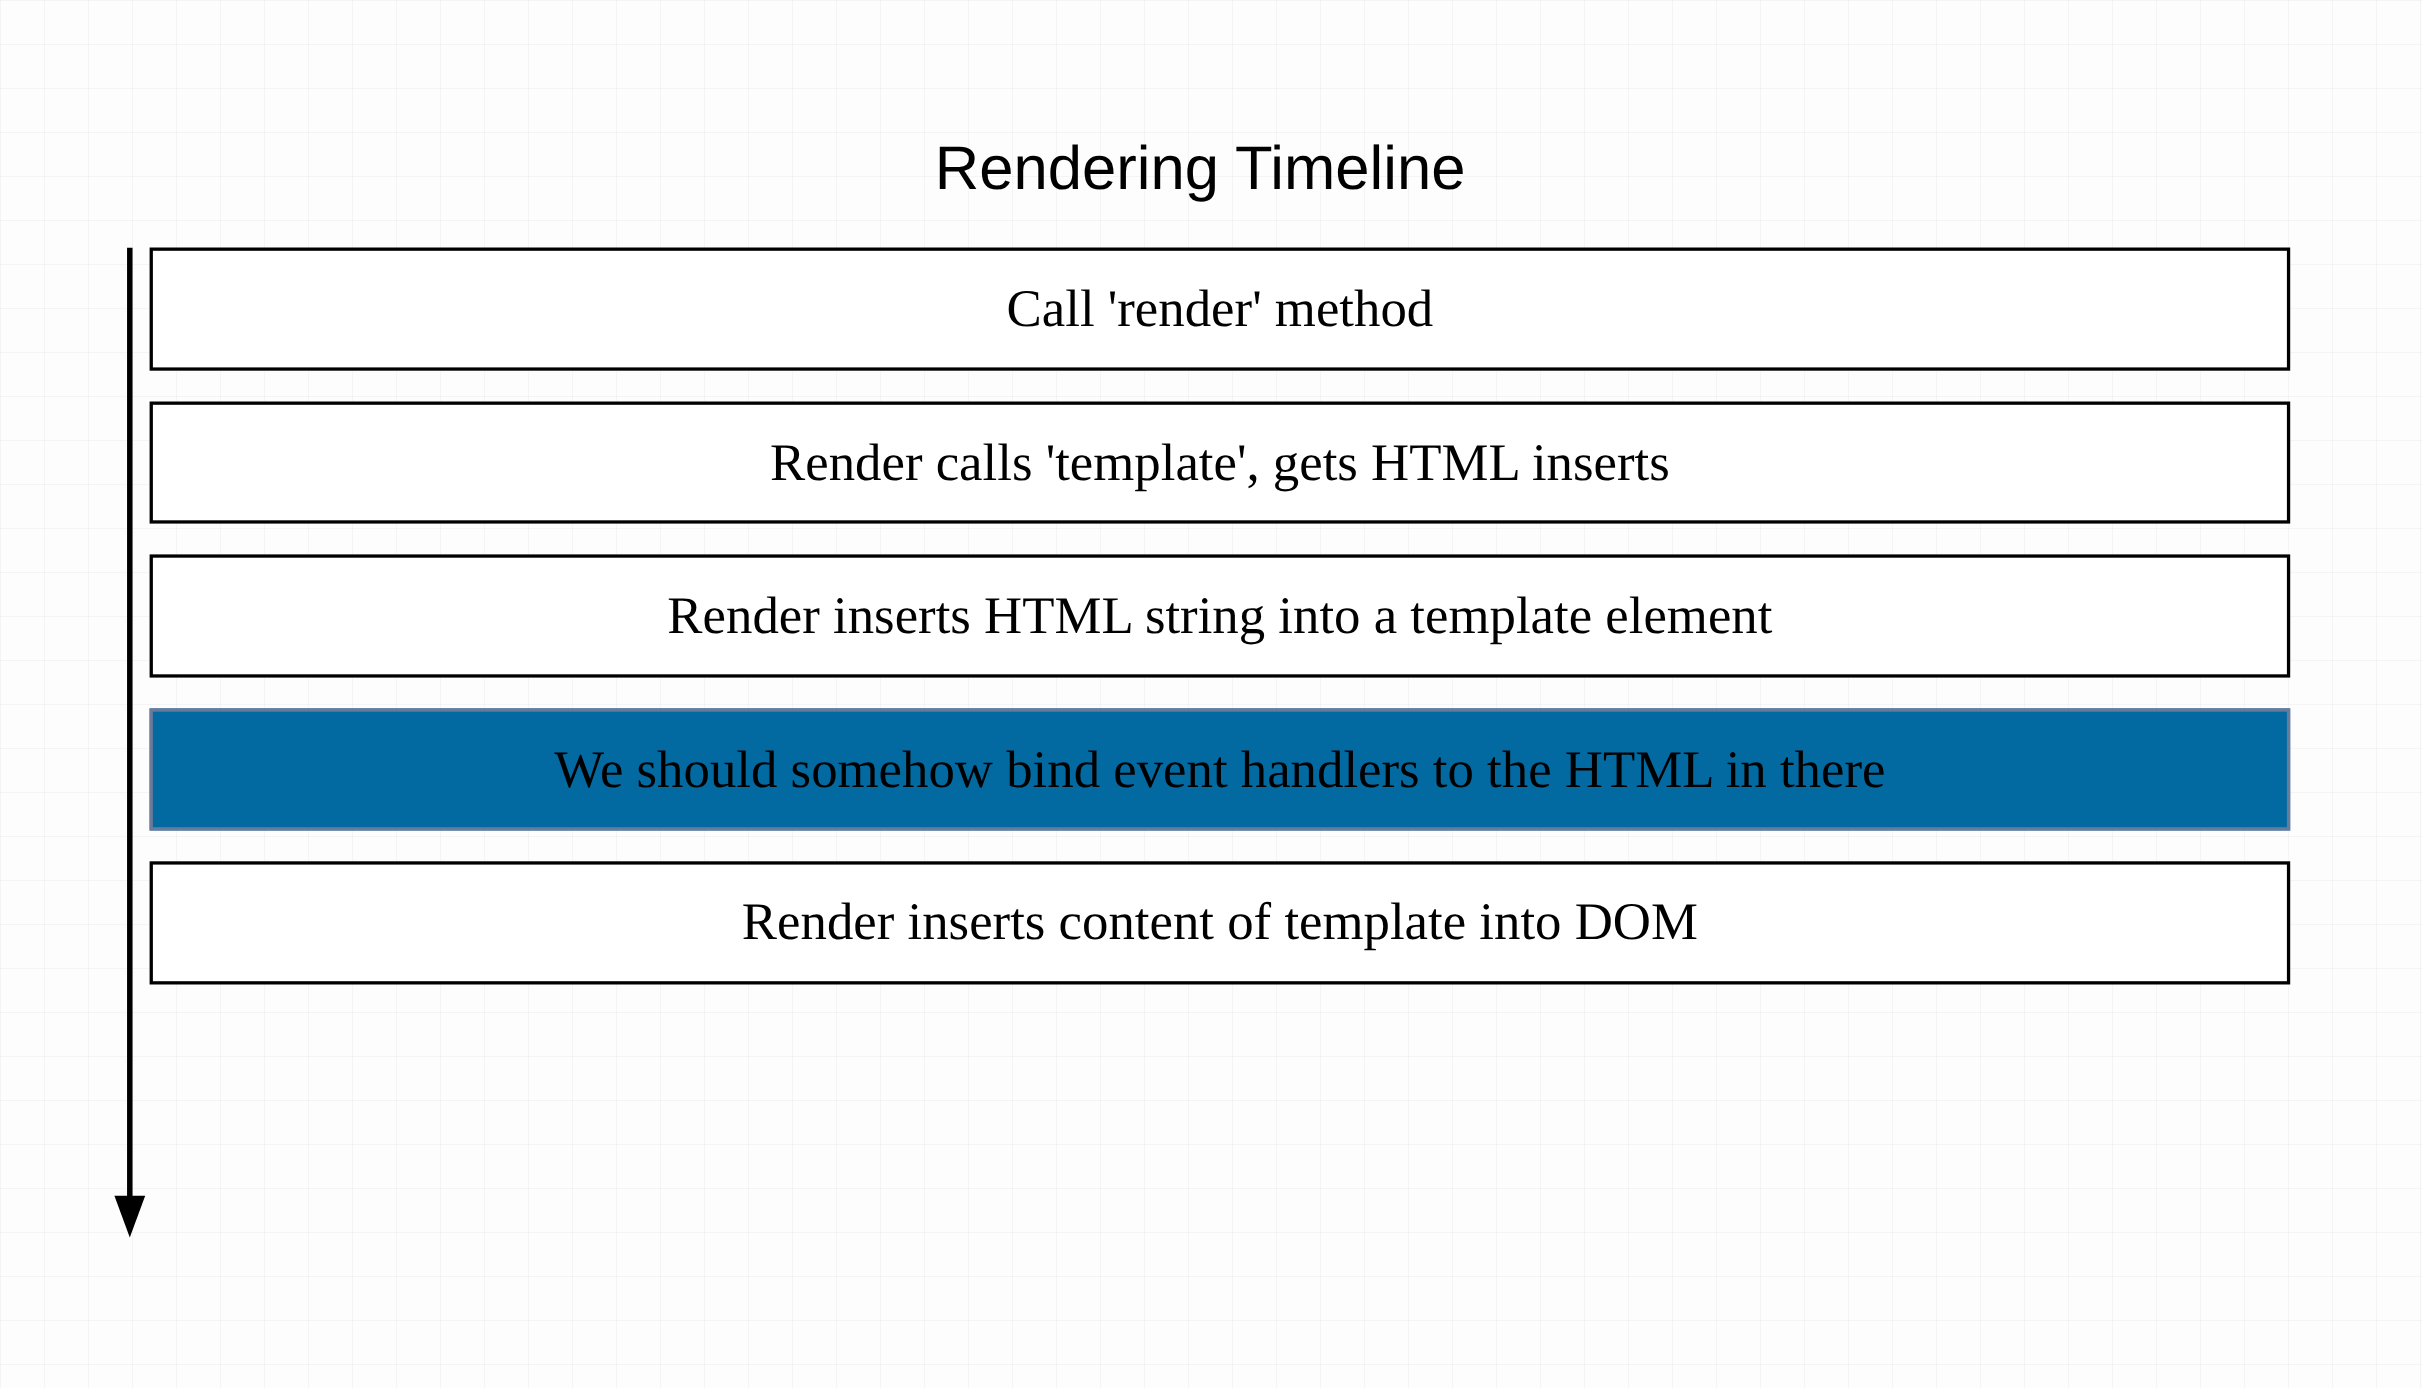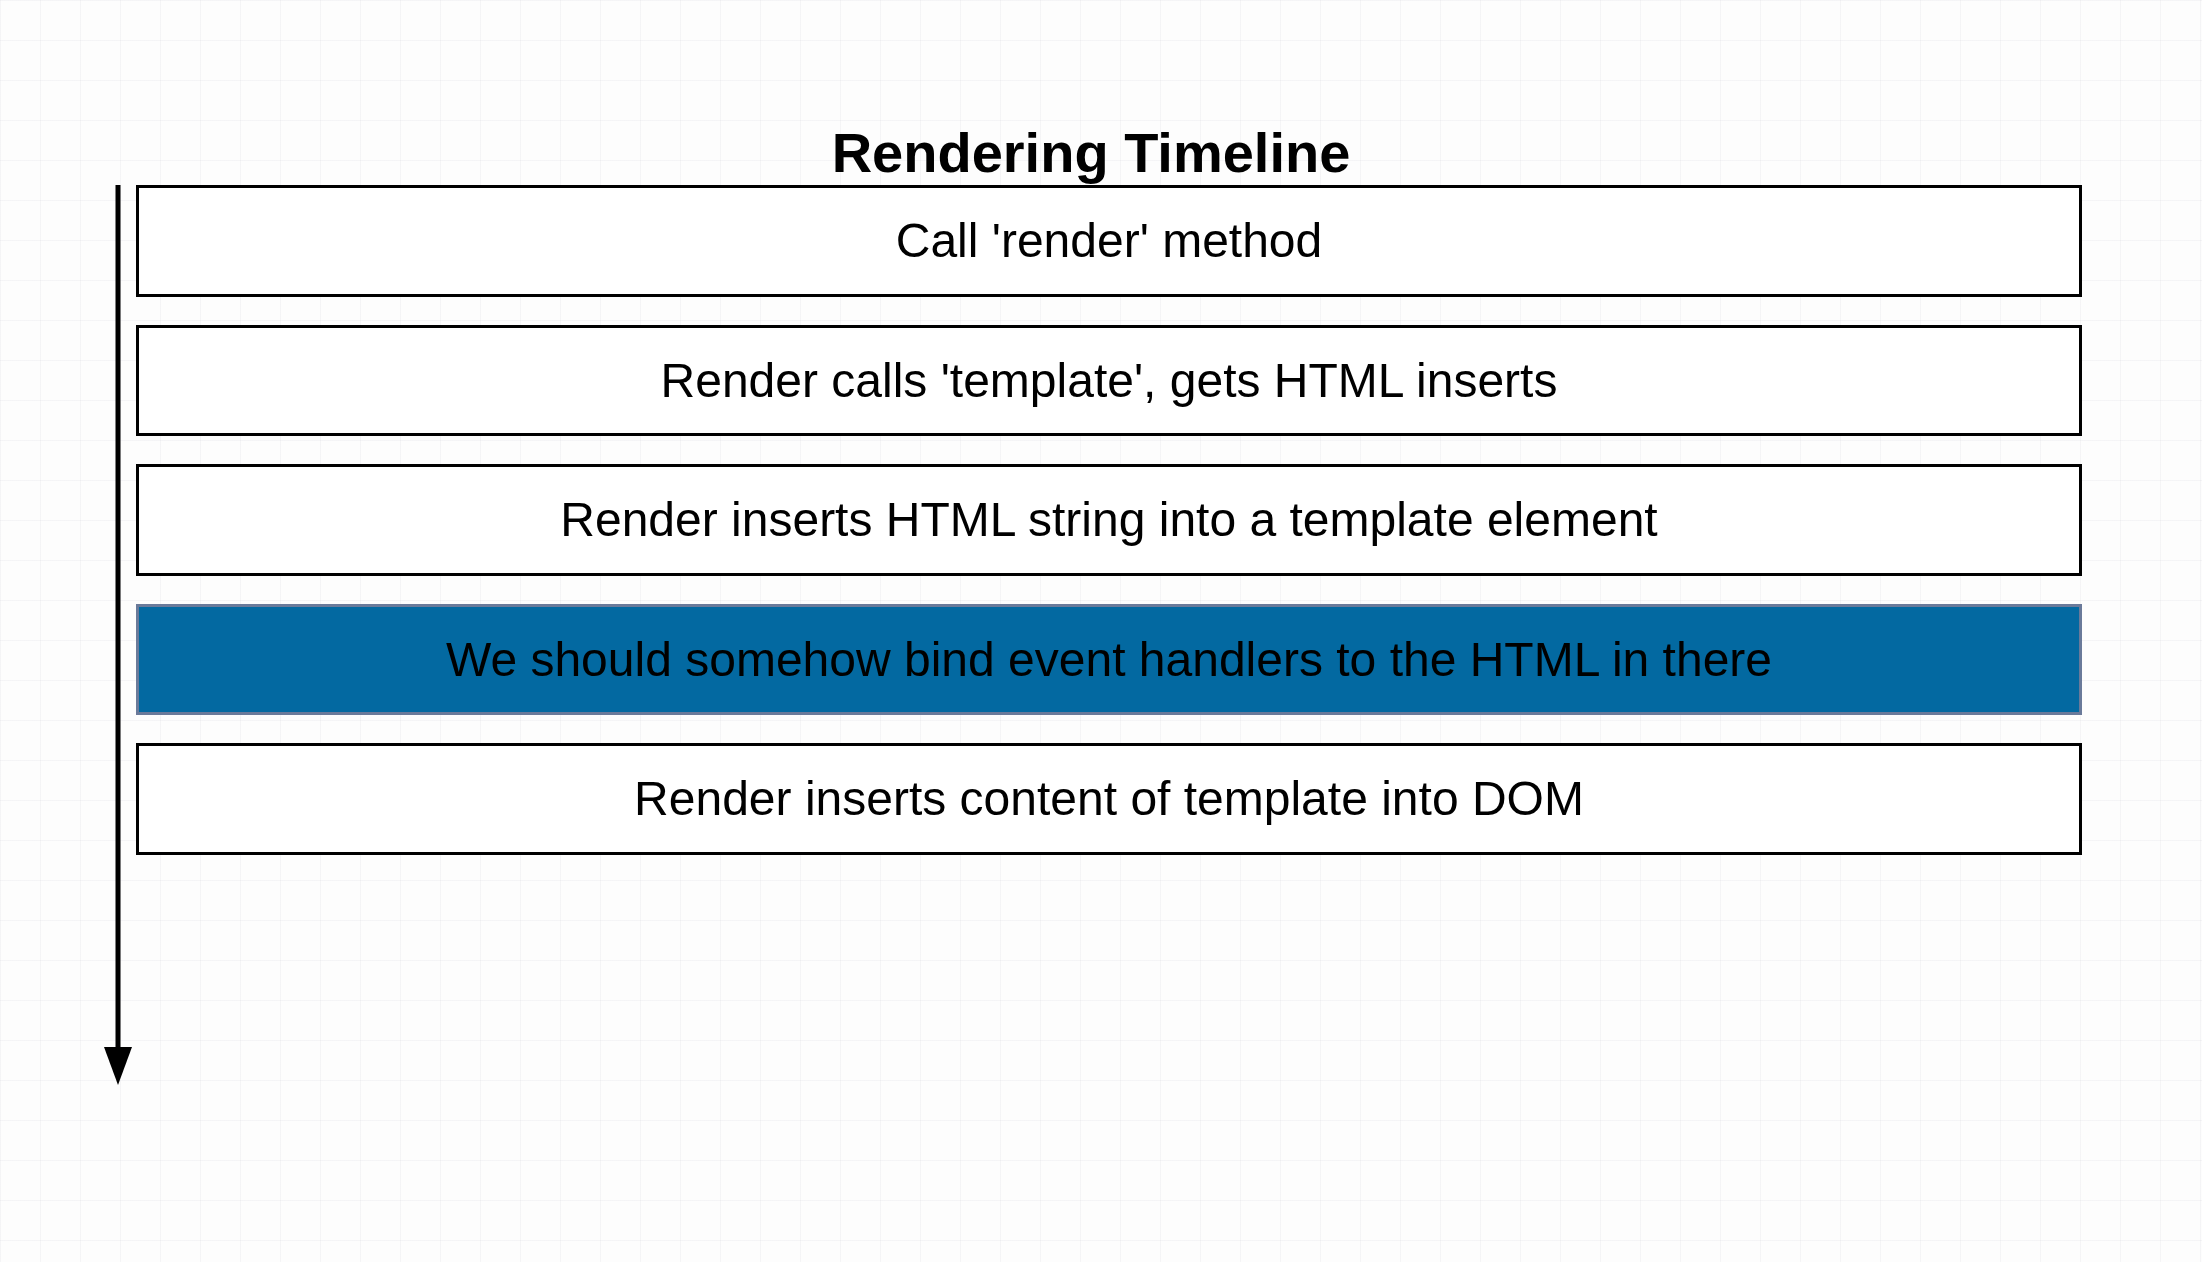--- a/index.html
+++ b/index.html
@@ -31,29 +31,31 @@
     .container {
       position: relative;
       padding: 120px 120px 60px 100px;
       display: flex;
       flex-direction: column;
       align-items: center;
     }
     
     .title {
       font-size: 56px;
-      font-weight: 700;
+      font-weight: 400;
       color: #000;
+      margin-bottom: 40px;
       text-align: center;
     }
     
     .timeline-row {
       display: flex;
       align-items: stretch;
       width: 100%;
+      font-family: Liberation Serif, serif;
     }
     
     .arrow-col {
       width: 36px;
       display: flex;
       align-items: stretch;
       justify-content: center;
       position: relative;
     }
     

